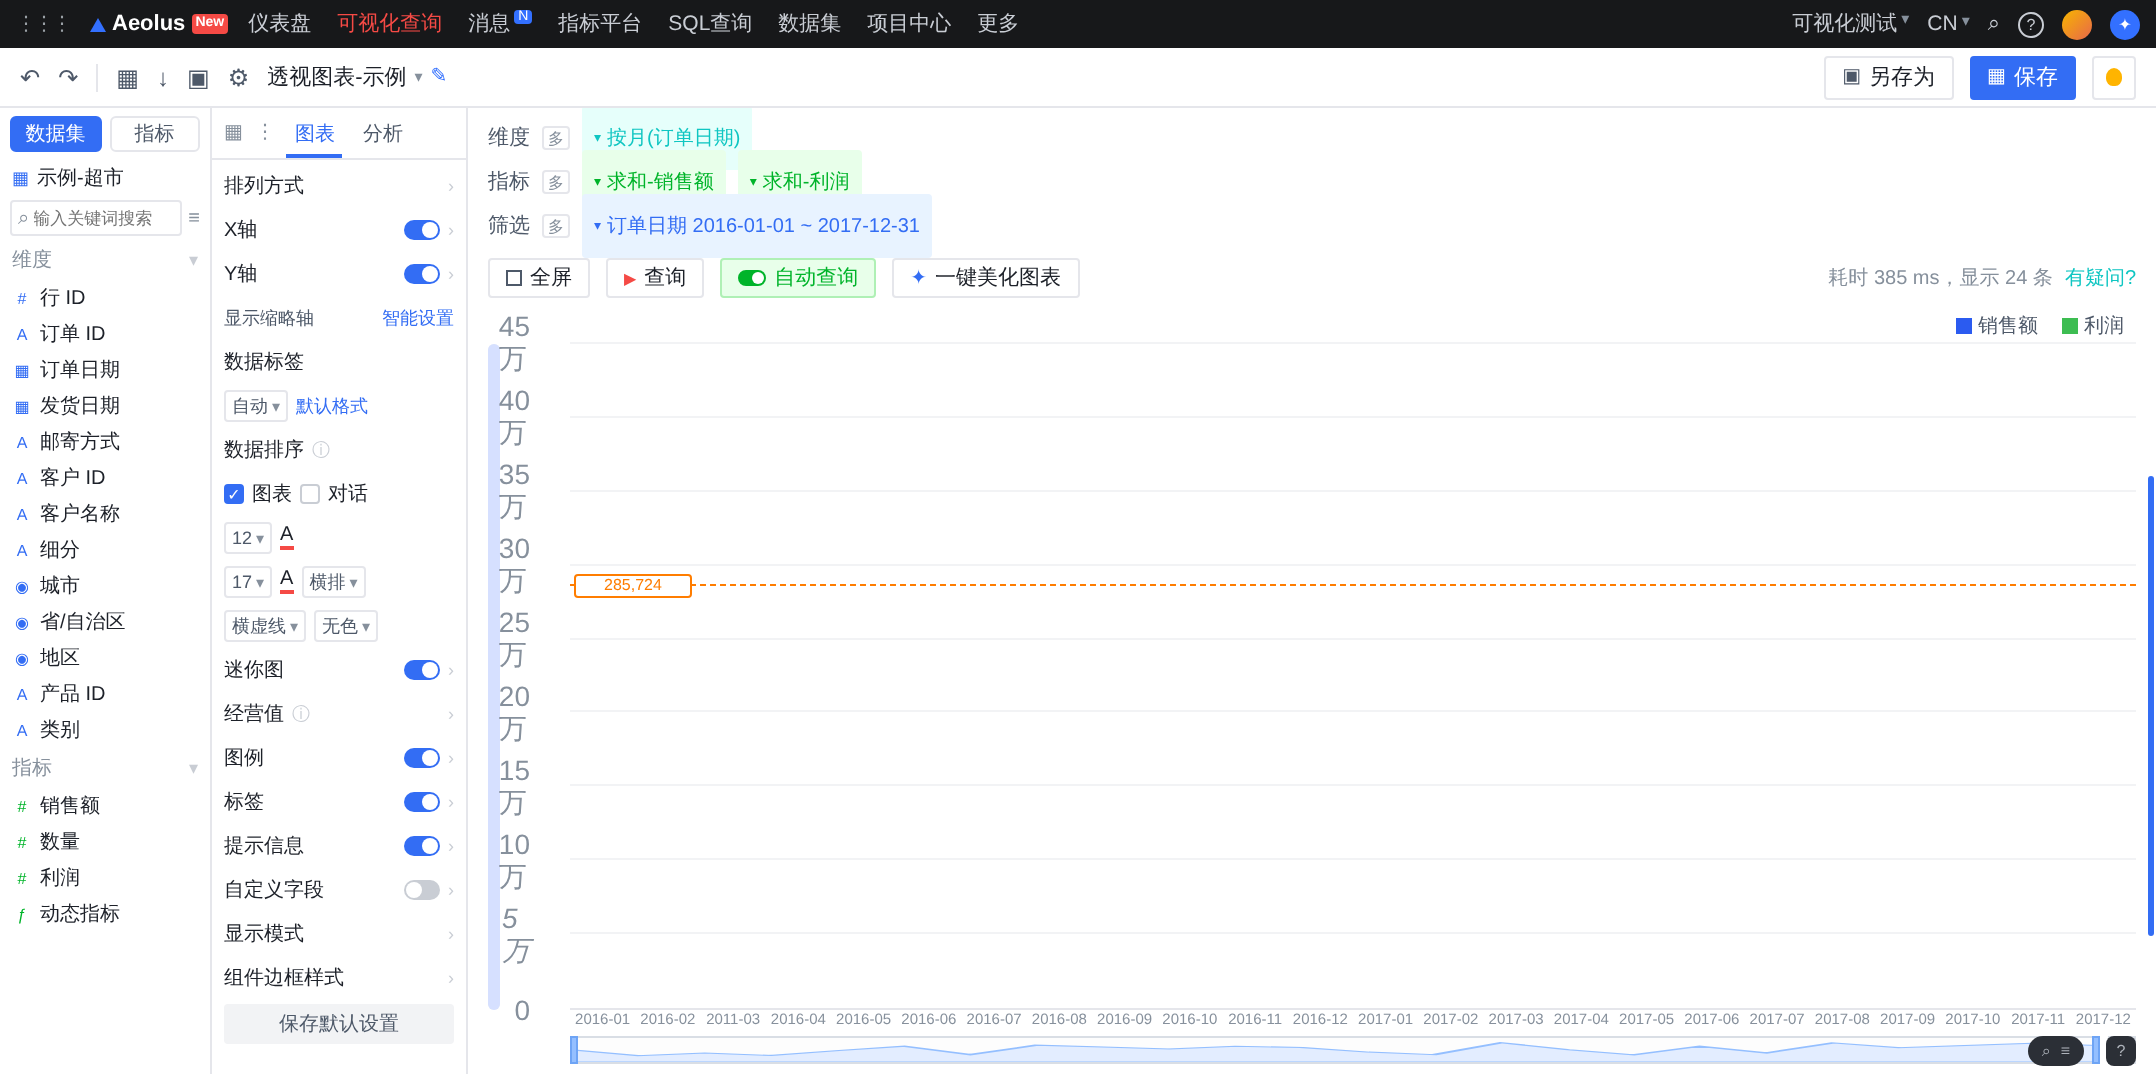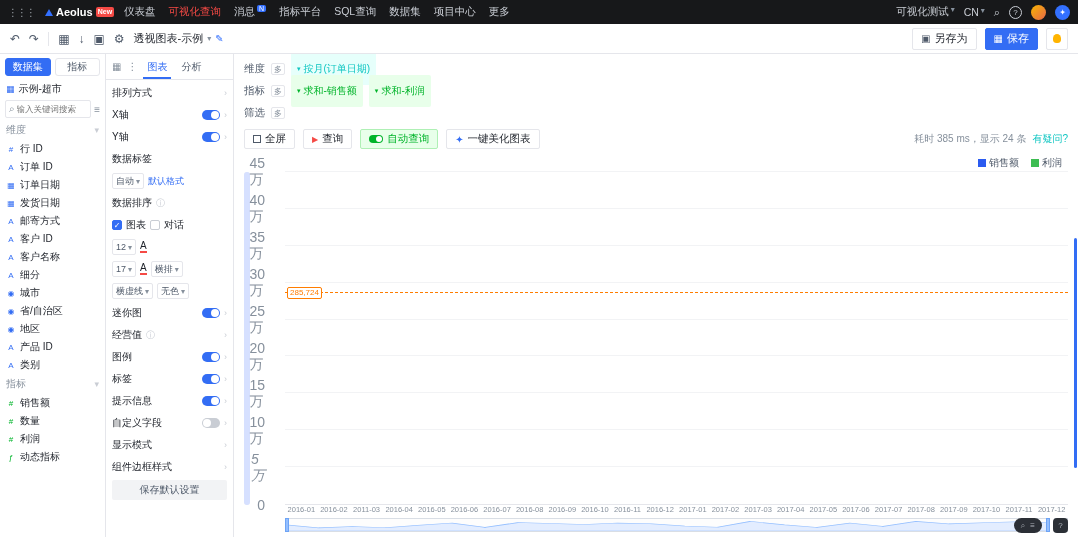--- a/index.html
+++ b/index.html
@@ -114,21 +114,21 @@
   .yzoom-thumb{position:absolute;left:0;right:0;top:0;height:100%;background:#d6e0ff;border-radius:3px}
   .yaxis{width:32px;position:relative;flex:none}
   .ylab{position:absolute;right:20px;font-size:14px;color:#86909c;transform:translateY(50%)}
   .plot{flex:1;position:relative;border-bottom:1px solid #e5e6eb;min-width:0}
   .gridline{position:absolute;left:0;right:0;border-top:1px solid #f2f3f5}
   .bars{position:absolute;left:0;right:0;top:0;bottom:0;display:flex;align-items:flex-end;padding:0 2px}
   .bar-group{flex:1;display:flex;align-items:flex-end;justify-content:center;gap:2px}
   .bar{width:12px}
   .bar.b2{width:7px}
   .refline{position:absolute;left:0;right:0;border-top:1px dashed #ff7d00;z-index:2}
-  .ref-label{position:absolute;left:2px;top:-6px;background:#fff;border:1px solid #ff7d00;color:#ff7d00;font-size:8px;padding:0 2px;border-radius:2px;line-height:10px}
+  .ref-label{position:absolute;left:2px;top:-6px;background:#fff;border:1px solid #ff7d00;color:#ff7d00;font-size:8px;padding:0 14px;border-radius:2px;line-height:10px}
   .xlabels{display:flex;margin-left:41px;height:12px;flex:none}
   .xlab{flex:1;text-align:center;font-size:7.5px;color:#86909c;white-space:nowrap;overflow:hidden}
   .zoom-row{display:flex;align-items:center;gap:4px;margin-left:41px;height:16px;flex:none}
   .zoom-track{flex:1;height:14px;border:1px solid #d9dee5;background:#fdfdfd;position:relative;cursor:pointer}
   .zoom-track svg{position:absolute;inset:0;width:100%;height:100%}
   .zoom-handle{position:absolute;top:-1px;bottom:-1px;width:4px;background:#94bfff;border:1px solid #6ea4f5;z-index:2}
   .zh-l{left:-1px}.zh-r{right:-1px}
   .zoom-extra{width:14px;height:14px;border:1px solid #d9dee5;display:flex;align-items:center;justify-content:center;font-size:8px;color:#86909c;cursor:pointer;flex:none}
 
   .right-scroll{position:absolute;right:1px;top:238px;width:3px;height:230px;background:#336df4;border-radius:2px;cursor:pointer}
@@ -324,20 +324,25 @@
             <span class="toggle on"></span>
             <span class="chev">›</span>
           </div>
           <div class="cfg-row">
             <span>Y轴</span>
             <span class="grow"></span>
             <span class="toggle on"></span>
             <span class="chev">›</span>
           </div>
           <div class="cfg-row">
+            <span class="cfg-sub">显示缩略轴</span>
+            <span class="grow"></span>
+            <span class="cfg-link">智能设置</span>
+          </div>
+          <div class="cfg-row">
             <span>数据标签</span>
             <span class="grow"></span>
           </div>
           <div class="cfg-row">
             <span class="cfg-select">自动<span class="caret">▾</span></span>
             <span class="cfg-link">默认格式</span>
           </div>
           <div class="cfg-row">
             <span>数据排序</span>
             <span class="cfg-info">ⓘ</span>
@@ -430,20 +435,24 @@
               <span>求和-销售额</span>
             </span>
             <span class="q-tag t-mea">
               <span class="caret">▾</span>
               <span>求和-利润</span>
             </span>
           </div>
           <div class="q-row">
             <span class="q-label">筛选</span>
             <span class="q-multi">多</span>
+            <span class="q-tag t-fil">
+              <span class="caret">▾</span>
+              <span>订单日期 2016-01-01 ~ 2017-12-31</span>
+            </span>
           </div>
         </div>
 
       <div class="actions">
         <span class="act-btn">
           <span class="fs-icon"></span>
           <span>全屏</span>
         </span>
         <span class="act-btn">
           <span class="play">▶</span>

